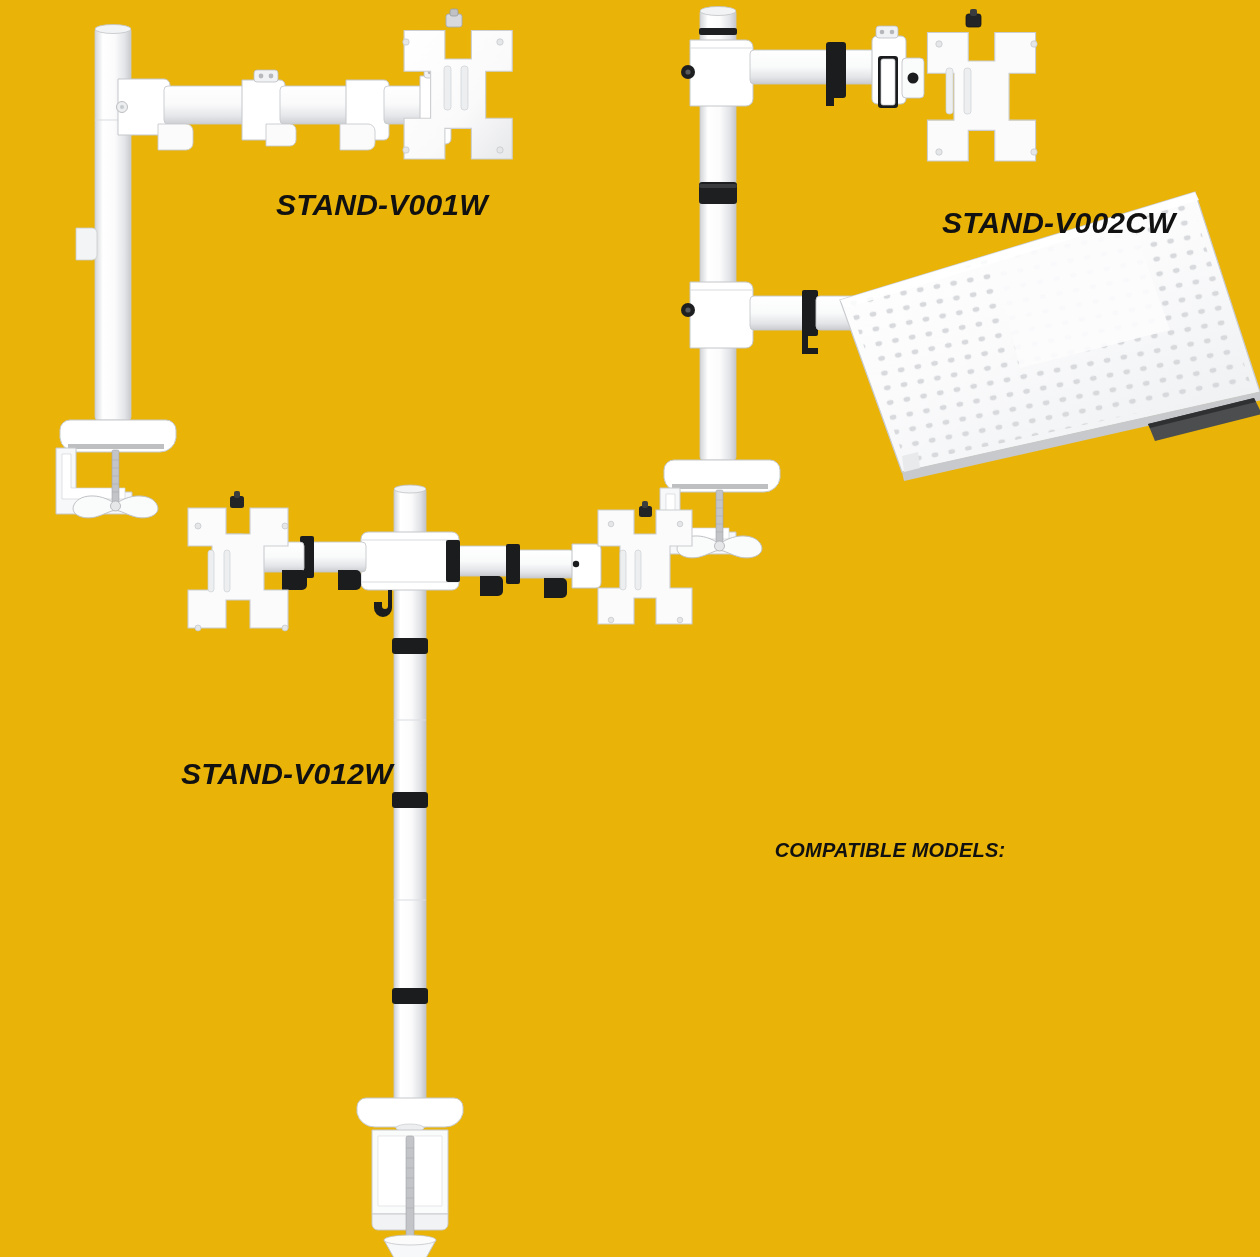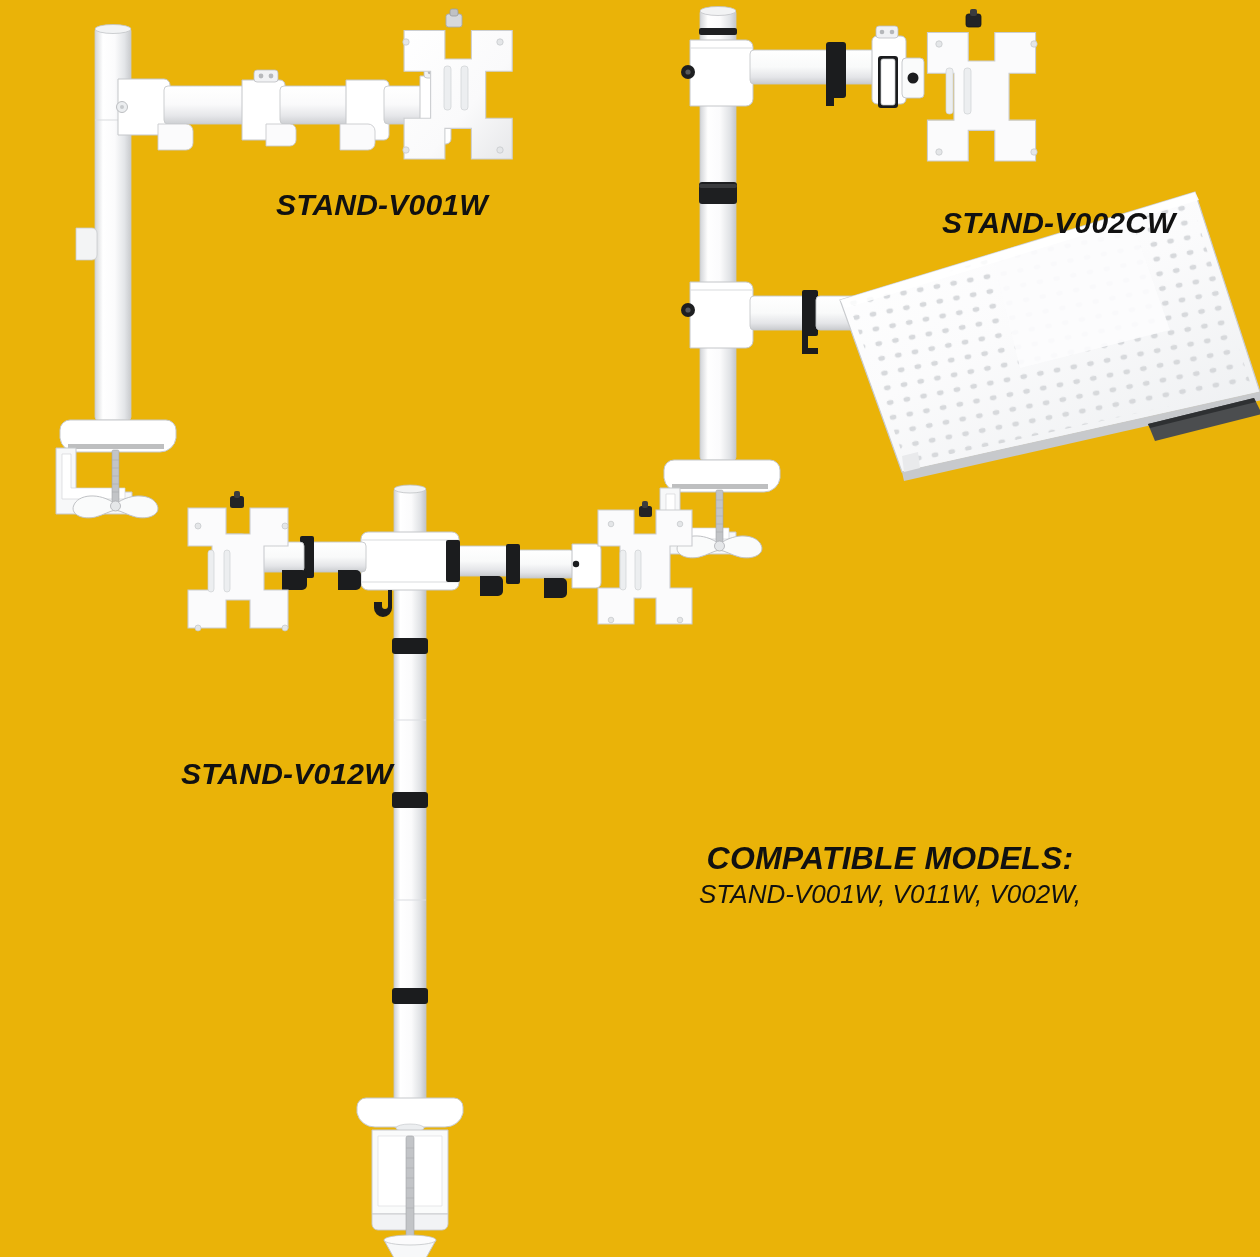--- a/index.html
+++ b/index.html
@@ -35,21 +35,21 @@
   #label-v012w { left: 138px; top: 757px; margin-left: 43px; }
 
   #compat-block {
     position: absolute;
     left: 620px;
     top: 838px;
     width: 540px;
     text-align: center;
   }
   #compat-title {
-    font-size: 32px;
+    font-size: 20px;
     font-weight: 700;
     color: #111111;
     letter-spacing: 0.2px;
     line-height: 1.25;
     text-align: center;
   }
   .compat-line {
     font-size: 26px;
     font-weight: 400;
     color: #111111;
@@ -406,16 +406,15 @@
   </div>
 
   <div class="label model-label" id="label-v001w">STAND-V001W</div>
 
   <div class="label model-label" id="label-v002cw">STAND-V002CW</div>
 
   <div class="label model-label" id="label-v012w">STAND-V012W</div>
 
   <div id="compat-block">
     <div id="compat-title">COMPATIBLE MODELS:</div>
-    <div class="compat-line">STAND-V001W, V011W, V002W,</div>
   </div>
 
 </div>
 
 </body></html>

